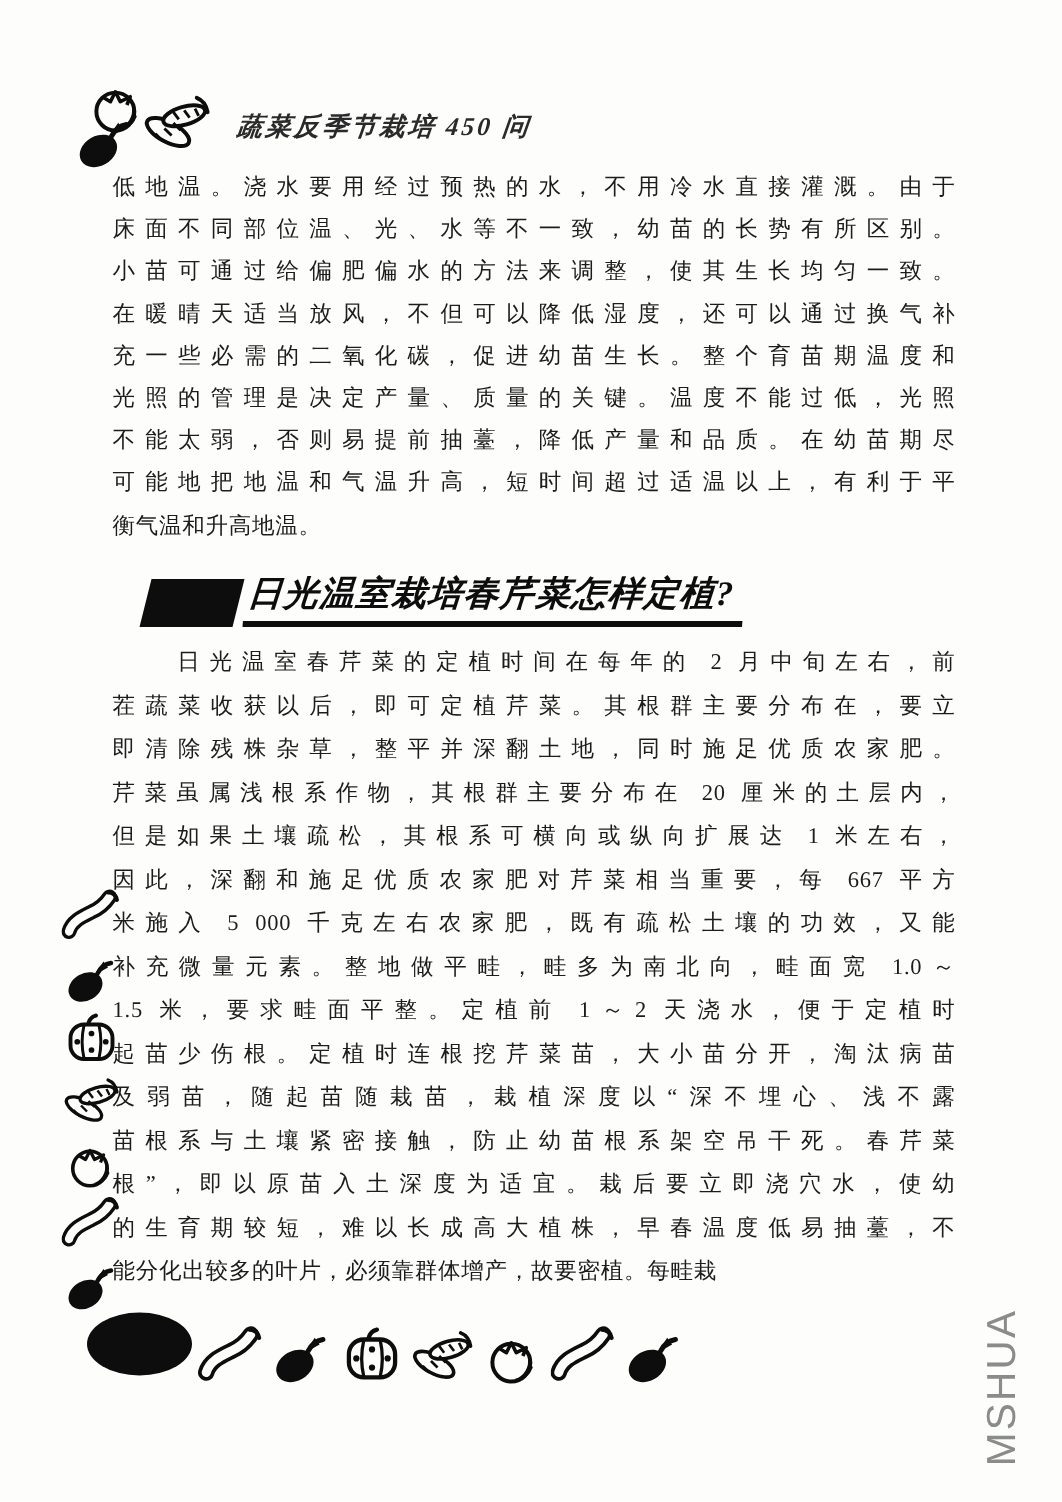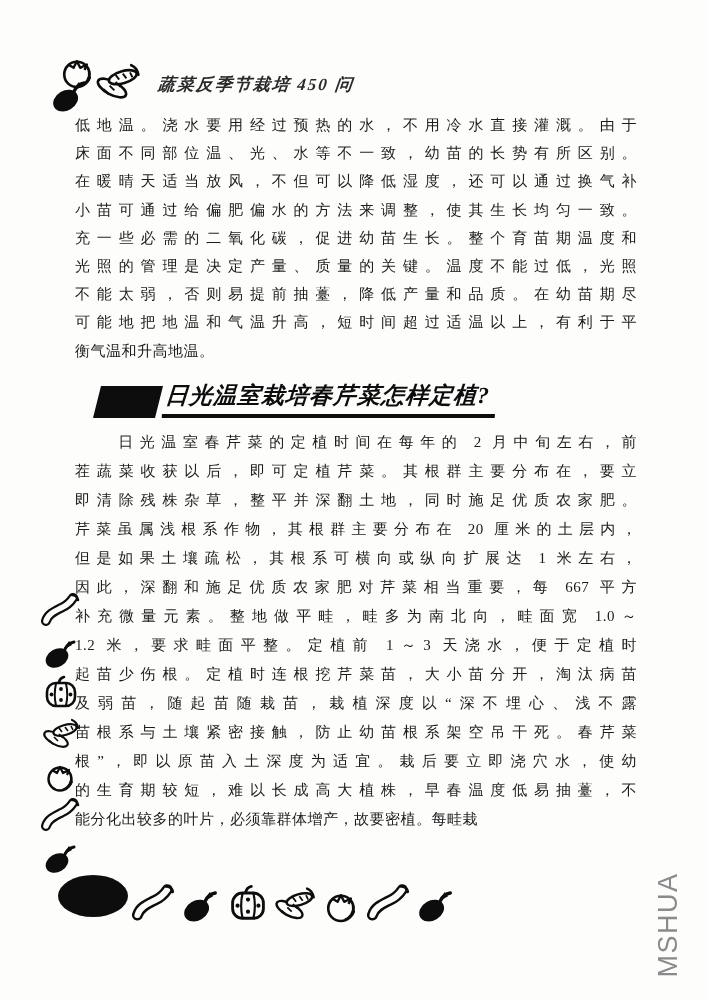--- a/index.html
+++ b/index.html
@@ -129,43 +129,44 @@
       <use href="#veg-tomato" x="4" y="-4" width="44" height="44"></use>
       <use href="#veg-eggplant" x="-4" y="20" width="44" height="44"></use>
       <use href="#veg-corn" x="42" y="6" width="48" height="48"></use>
     </svg>
     <span class="book-title">蔬菜反季节栽培 450 问</span>
   </div>
 
   <div class="para para-1">
       <div class="text-line">低地温。浇水要用经过预热的水，不用冷水直接灌溉。由于</div>
       <div class="text-line">床面不同部位温、光、水等不一致，幼苗的长势有所区别。</div>
+      <div class="text-line">小苗可通过给偏肥偏水的方法来调整，使其生长均匀一致。</div>
       <div class="text-line">在暖晴天适当放风，不但可以降低湿度，还可以通过换气补</div>
-      <div class="text-line">小苗可通过给偏肥偏水的方法来调整，使其生长均匀一致。</div>
       <div class="text-line">充一些必需的二氧化碳，促进幼苗生长。整个育苗期温度和</div>
       <div class="text-line">光照的管理是决定产量、质量的关键。温度不能过低，光照</div>
       <div class="text-line">不能太弱，否则易提前抽薹，降低产量和品质。在幼苗期尽</div>
       <div class="text-line">可能地把地温和气温升高，短时间超过适温以上，有利于平</div>
       <div class="text-line">衡气温和升高地温。</div>
     </div>
 
   <div class="q-heading">
     <span class="q-block"></span>
     <span class="q-text">日光温室栽培春芹菜怎样定植?</span>
   </div>
 
   <div class="para para-2">
       <div class="text-line">　　日光温室春芹菜的定植时间在每年的 2 月中旬左右，前</div>
       <div class="text-line">茬蔬菜收获以后，即可定植芹菜。其根群主要分布在，要立</div>
       <div class="text-line">即清除残株杂草，整平并深翻土地，同时施足优质农家肥。</div>
       <div class="text-line">芹菜虽属浅根系作物，其根群主要分布在 20 厘米的土层内，</div>
       <div class="text-line">但是如果土壤疏松，其根系可横向或纵向扩展达 1 米左右，</div>
       <div class="text-line">因此，深翻和施足优质农家肥对芹菜相当重要，每 667 平方</div>
+      <div class="text-line">米施入 5 000 千克左右农家肥，既有疏松土壤的功效，又能</div>
       <div class="text-line">补充微量元素。整地做平畦，畦多为南北向，畦面宽 1.0～</div>
-      <div class="text-line">1.2 米，要求畦面平整。定植前 1～3 天浇水，便于定植时</div>
+      <div class="text-line">1.5 米，要求畦面平整。定植前 1～2 天浇水，便于定植时</div>
       <div class="text-line">起苗少伤根。定植时连根挖芹菜苗，大小苗分开，淘汰病苗</div>
       <div class="text-line">及弱苗，随起苗随栽苗，栽植深度以“深不埋心、浅不露</div>
       <div class="text-line">苗根系与土壤紧密接触，防止幼苗根系架空吊干死。春芹菜</div>
       <div class="text-line">根”，即以原苗入土深度为适宜。栽后要立即浇穴水，使幼</div>
       <div class="text-line">的生育期较短，难以长成高大植株，早春温度低易抽薹，不</div>
       <div class="text-line">能分化出较多的叶片，必须靠群体增产，故要密植。每畦栽</div>
     </div>
 
   <div class="left-icons">
       <svg viewBox="0 0 40 40">

